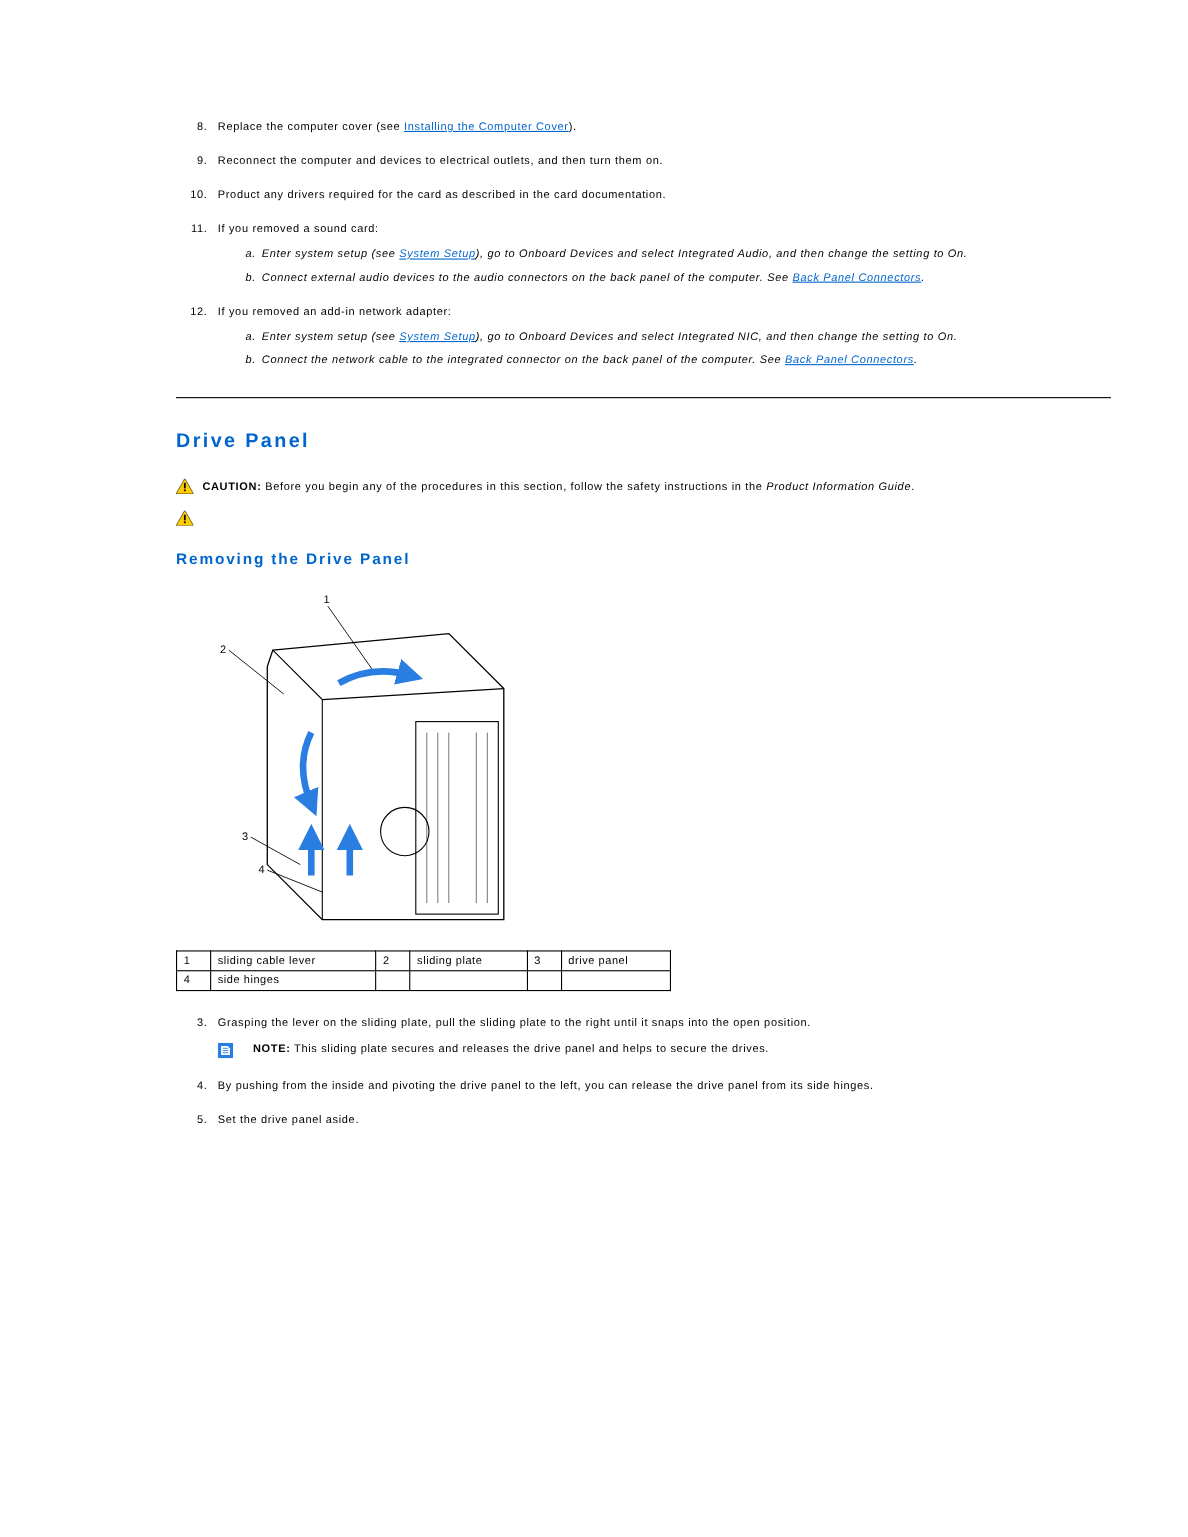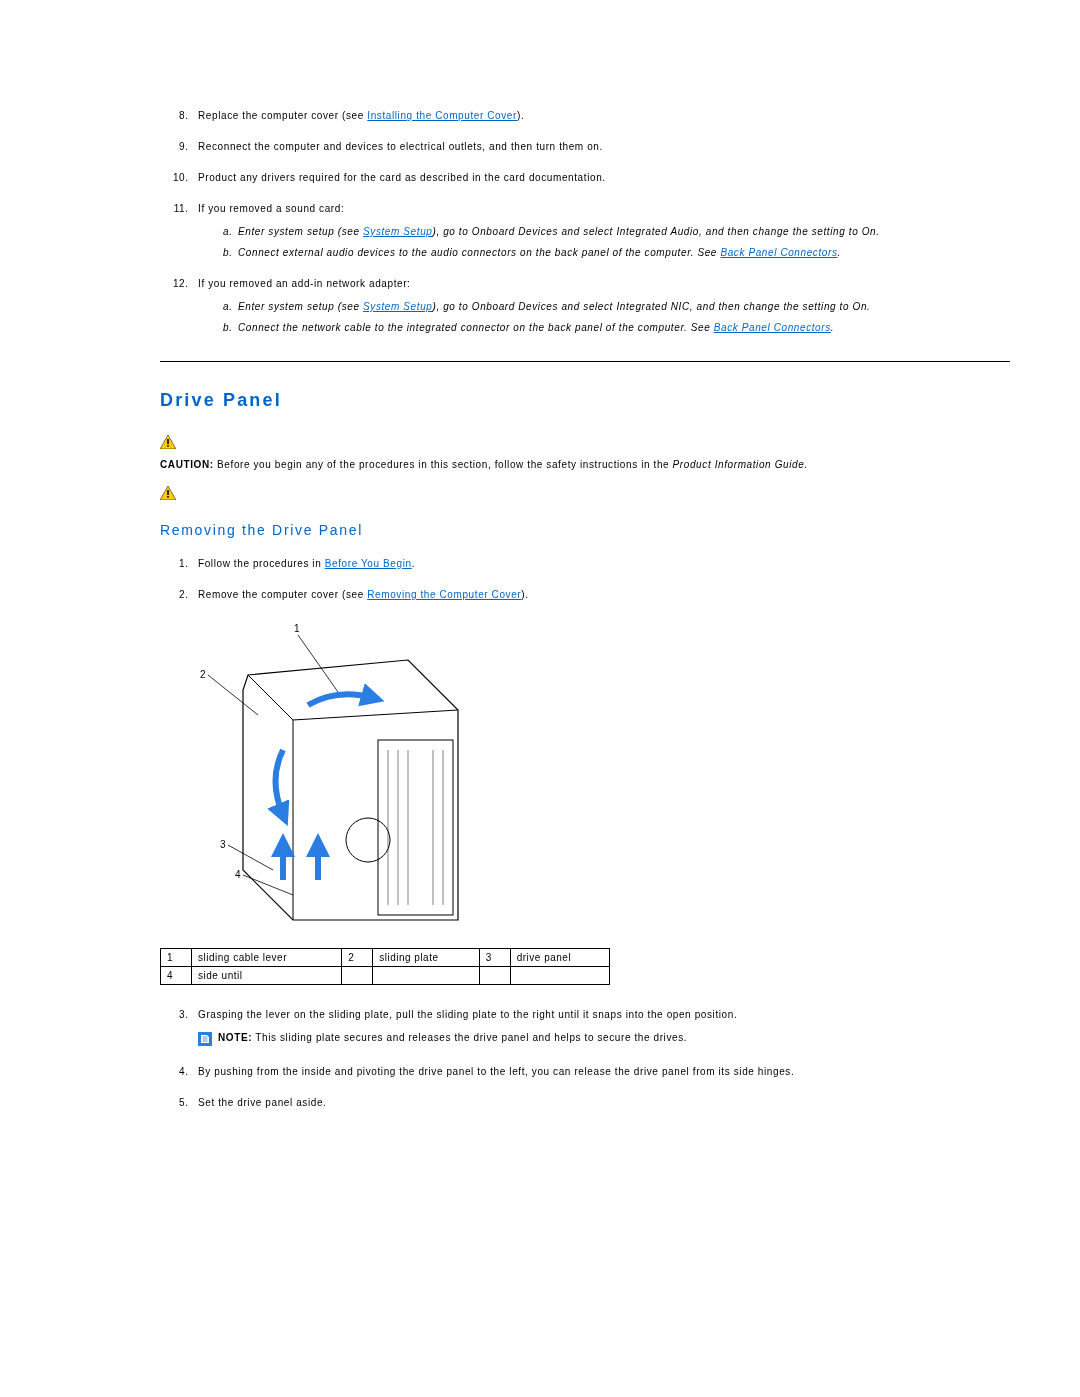--- a/index.html
+++ b/index.html
@@ -53,30 +53,29 @@
     color: #0066cc;
     font-size: 18px;
     letter-spacing: 0.12em;
     font-weight: bold;
     margin: 0 0 24px 0;
   }
   h3.sub {
     color: #0066cc;
     font-size: 14px;
     letter-spacing: 0.12em;
-    font-weight: normal;
+    font-weight: bold;
     margin: 22px 0 20px 0;
   }
   .notice {
     display: flex;
     align-items: flex-start;
     gap: 8px;
     margin-bottom: 14px;
     line-height: 1.5;
-    flex-direction: column;
   }
   .caution-icon svg, .note-icon svg {
     display: block;
   }
   .notice-body b {
     font-weight: bold;
   }
   .diagram-wrap {
     margin: 14px 0 18px 28px;
   }
@@ -102,21 +101,21 @@
   }
   table.legend td.num {
     width: 18px;
   }
   table.legend td.lbl {
     width: auto;
   }
   .note-inline {
     display: flex;
     align-items: flex-start;
-    gap: 6px;
+    gap: 18px;
     margin: 12px 0 8px 0;
   }
 </style>
 </head>
 <body>
 
 <div class="page">
 
   <ol class="top" start="8">
     <li>
@@ -170,28 +169,20 @@
       <svg width="16" height="14" viewBox="0 0 16 14">
           <polygon points="8,0 16,14 0,14" fill="#ffcc00" stroke="#000" stroke-width="0.5"></polygon>
           <rect x="7.2" y="4" width="1.6" height="5" fill="#000"></rect>
           <rect x="7.2" y="10" width="1.6" height="1.6" fill="#000"></rect>
         </svg>
     </span>
   </div>
 
   <h3 class="sub">Removing the Drive Panel</h3>
 
-  <ol class="top" start="1">
-    <li>
-      <span>Follow the procedures in </span><a class="link" href="#">Before You Begin</a><span>.</span>
-    </li>
-    <li>
-      <span>Remove the computer cover (see </span><a class="link" href="#">Removing the Computer Cover</a><span>).</span>
-    </li>
-  </ol>
 
   <div class="diagram-wrap">
     <div class="diagram-placeholder">
       <svg viewBox="0 0 300 310">
 
         <path d="M 60 55 L 220 40 L 270 90 L 270 300 L 105 300 L 55 250 L 55 70 Z" fill="none" stroke="#000" stroke-width="1.2"></path>
         <path d="M 60 55 L 105 100 L 105 300" fill="none" stroke="#000" stroke-width="1"></path>
         <path d="M 105 100 L 270 90" fill="none" stroke="#000" stroke-width="1"></path>
 
         <rect x="190" y="120" width="75" height="175" fill="none" stroke="#000" stroke-width="1"></rect>
@@ -230,21 +221,21 @@
         <tr>
       <td class="num">1</td>
       <td class="lbl">sliding cable lever</td>
       <td class="num">2</td>
       <td class="lbl">sliding plate</td>
       <td class="num">3</td>
       <td class="lbl">drive panel</td>
     </tr>
     <tr>
       <td class="num">4</td>
-      <td class="lbl">side until</td>
+      <td class="lbl">side hinges</td>
       <td class="num"></td>
       <td class="lbl"></td>
       <td class="num"></td>
       <td class="lbl"></td>
     </tr>
   </tbody>
     </table>
 
   <ol class="top" start="3">
     <li>

